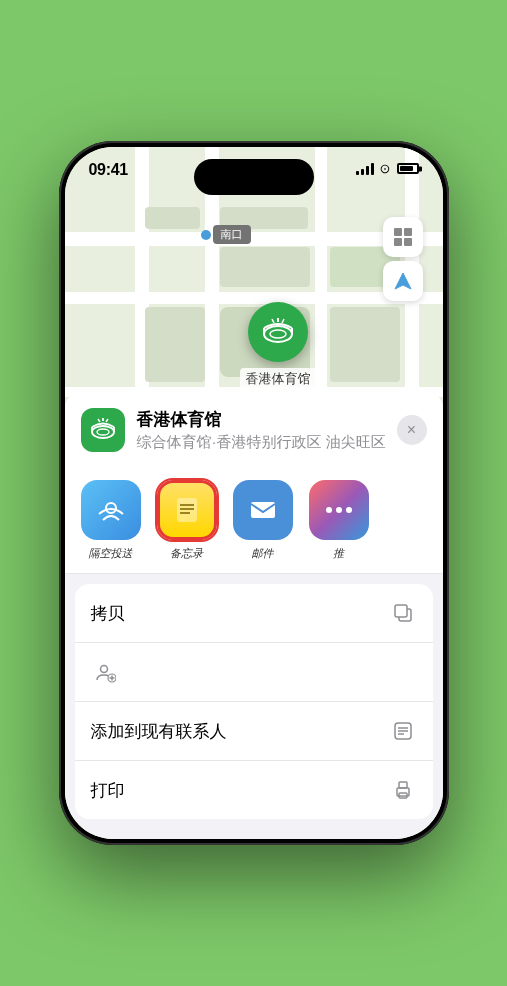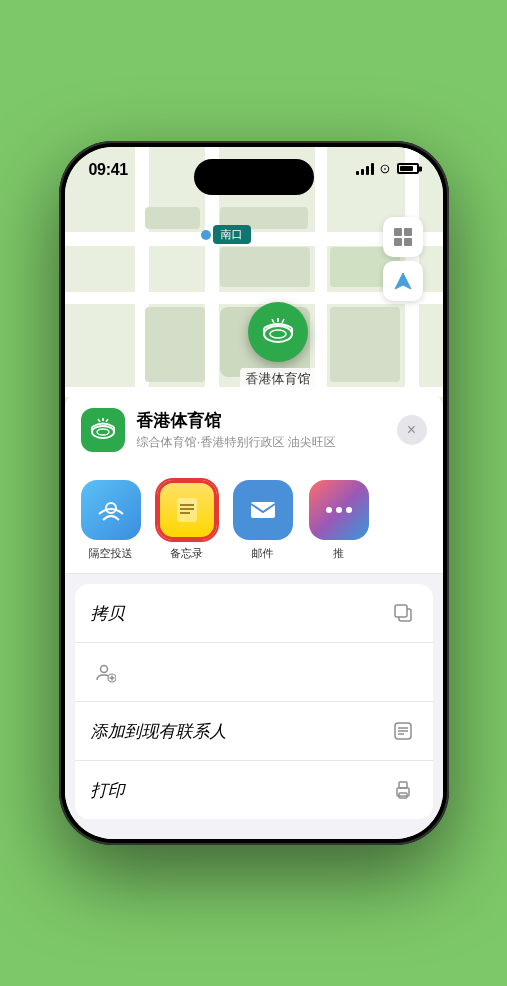--- a/index.html
+++ b/index.html
@@ -111,21 +111,21 @@
       justify-content: center;
       margin-bottom: 4px;
       box-shadow: 0 2px 6px rgba(0,0,0,0.15);
       cursor: pointer;
     }
     
     .location-label {
       position: absolute;
       top: 78px;
       left: 148px;
-      background: #0f766e;
+      background: #737373;
       color: white;
       font-size: 11px;
       padding: 2px 8px;
       border-radius: 4px;
       font-weight: 500;
       white-space: nowrap;
     }
     .location-label::before {
       content: '';
       position: absolute;
@@ -199,21 +199,21 @@
     .venue-info {
       flex: 1;
       margin-left: 12px;
     }
     .venue-name {
       font-size: 17px;
       font-weight: 600;
       color: #000;
     }
     .venue-subtitle {
-      font-size: 12px;
+      font-size: 15px;
       color: #8e8e93;
       margin-top: 2px;
     }
     .close-btn {
       width: 30px;
       height: 30px;
       background: #e5e5ea;
       border-radius: 50%;
       display: flex;
       align-items: center;
@@ -245,38 +245,38 @@
       border-radius: 16px;
       display: flex;
       align-items: center;
       justify-content: center;
       font-size: 28px;
     }
     .share-icon-label {
       font-size: 11px;
       color: #333;
       text-align: center;
+      font-style: italic;
     }
     .icon-airdrop { background: linear-gradient(135deg, #5bc0f5, #3a8ee0); }
     .icon-message { background: #2da84b; }
     .icon-mail { background: #4a90d9; }
     .icon-notes {
       background: linear-gradient(180deg, #ffe066 0%, #ffd700 100%);
       border: 3px solid #e53935;
       box-shadow: 0 0 0 2px #e53935;
     }
     
     .action-list {
       margin-top: 10px;
       background: white;
       border-radius: 14px;
       margin-left: 10px;
       margin-right: 10px;
       overflow: hidden;
-      font-style: italic;
     }
     .action-row {
       display: flex;
       align-items: center;
       justify-content: space-between;
       padding: 15px 16px;
       border-bottom: 1px solid #e5e5ea;
       cursor: pointer;
     }
     .action-row:last-child {

